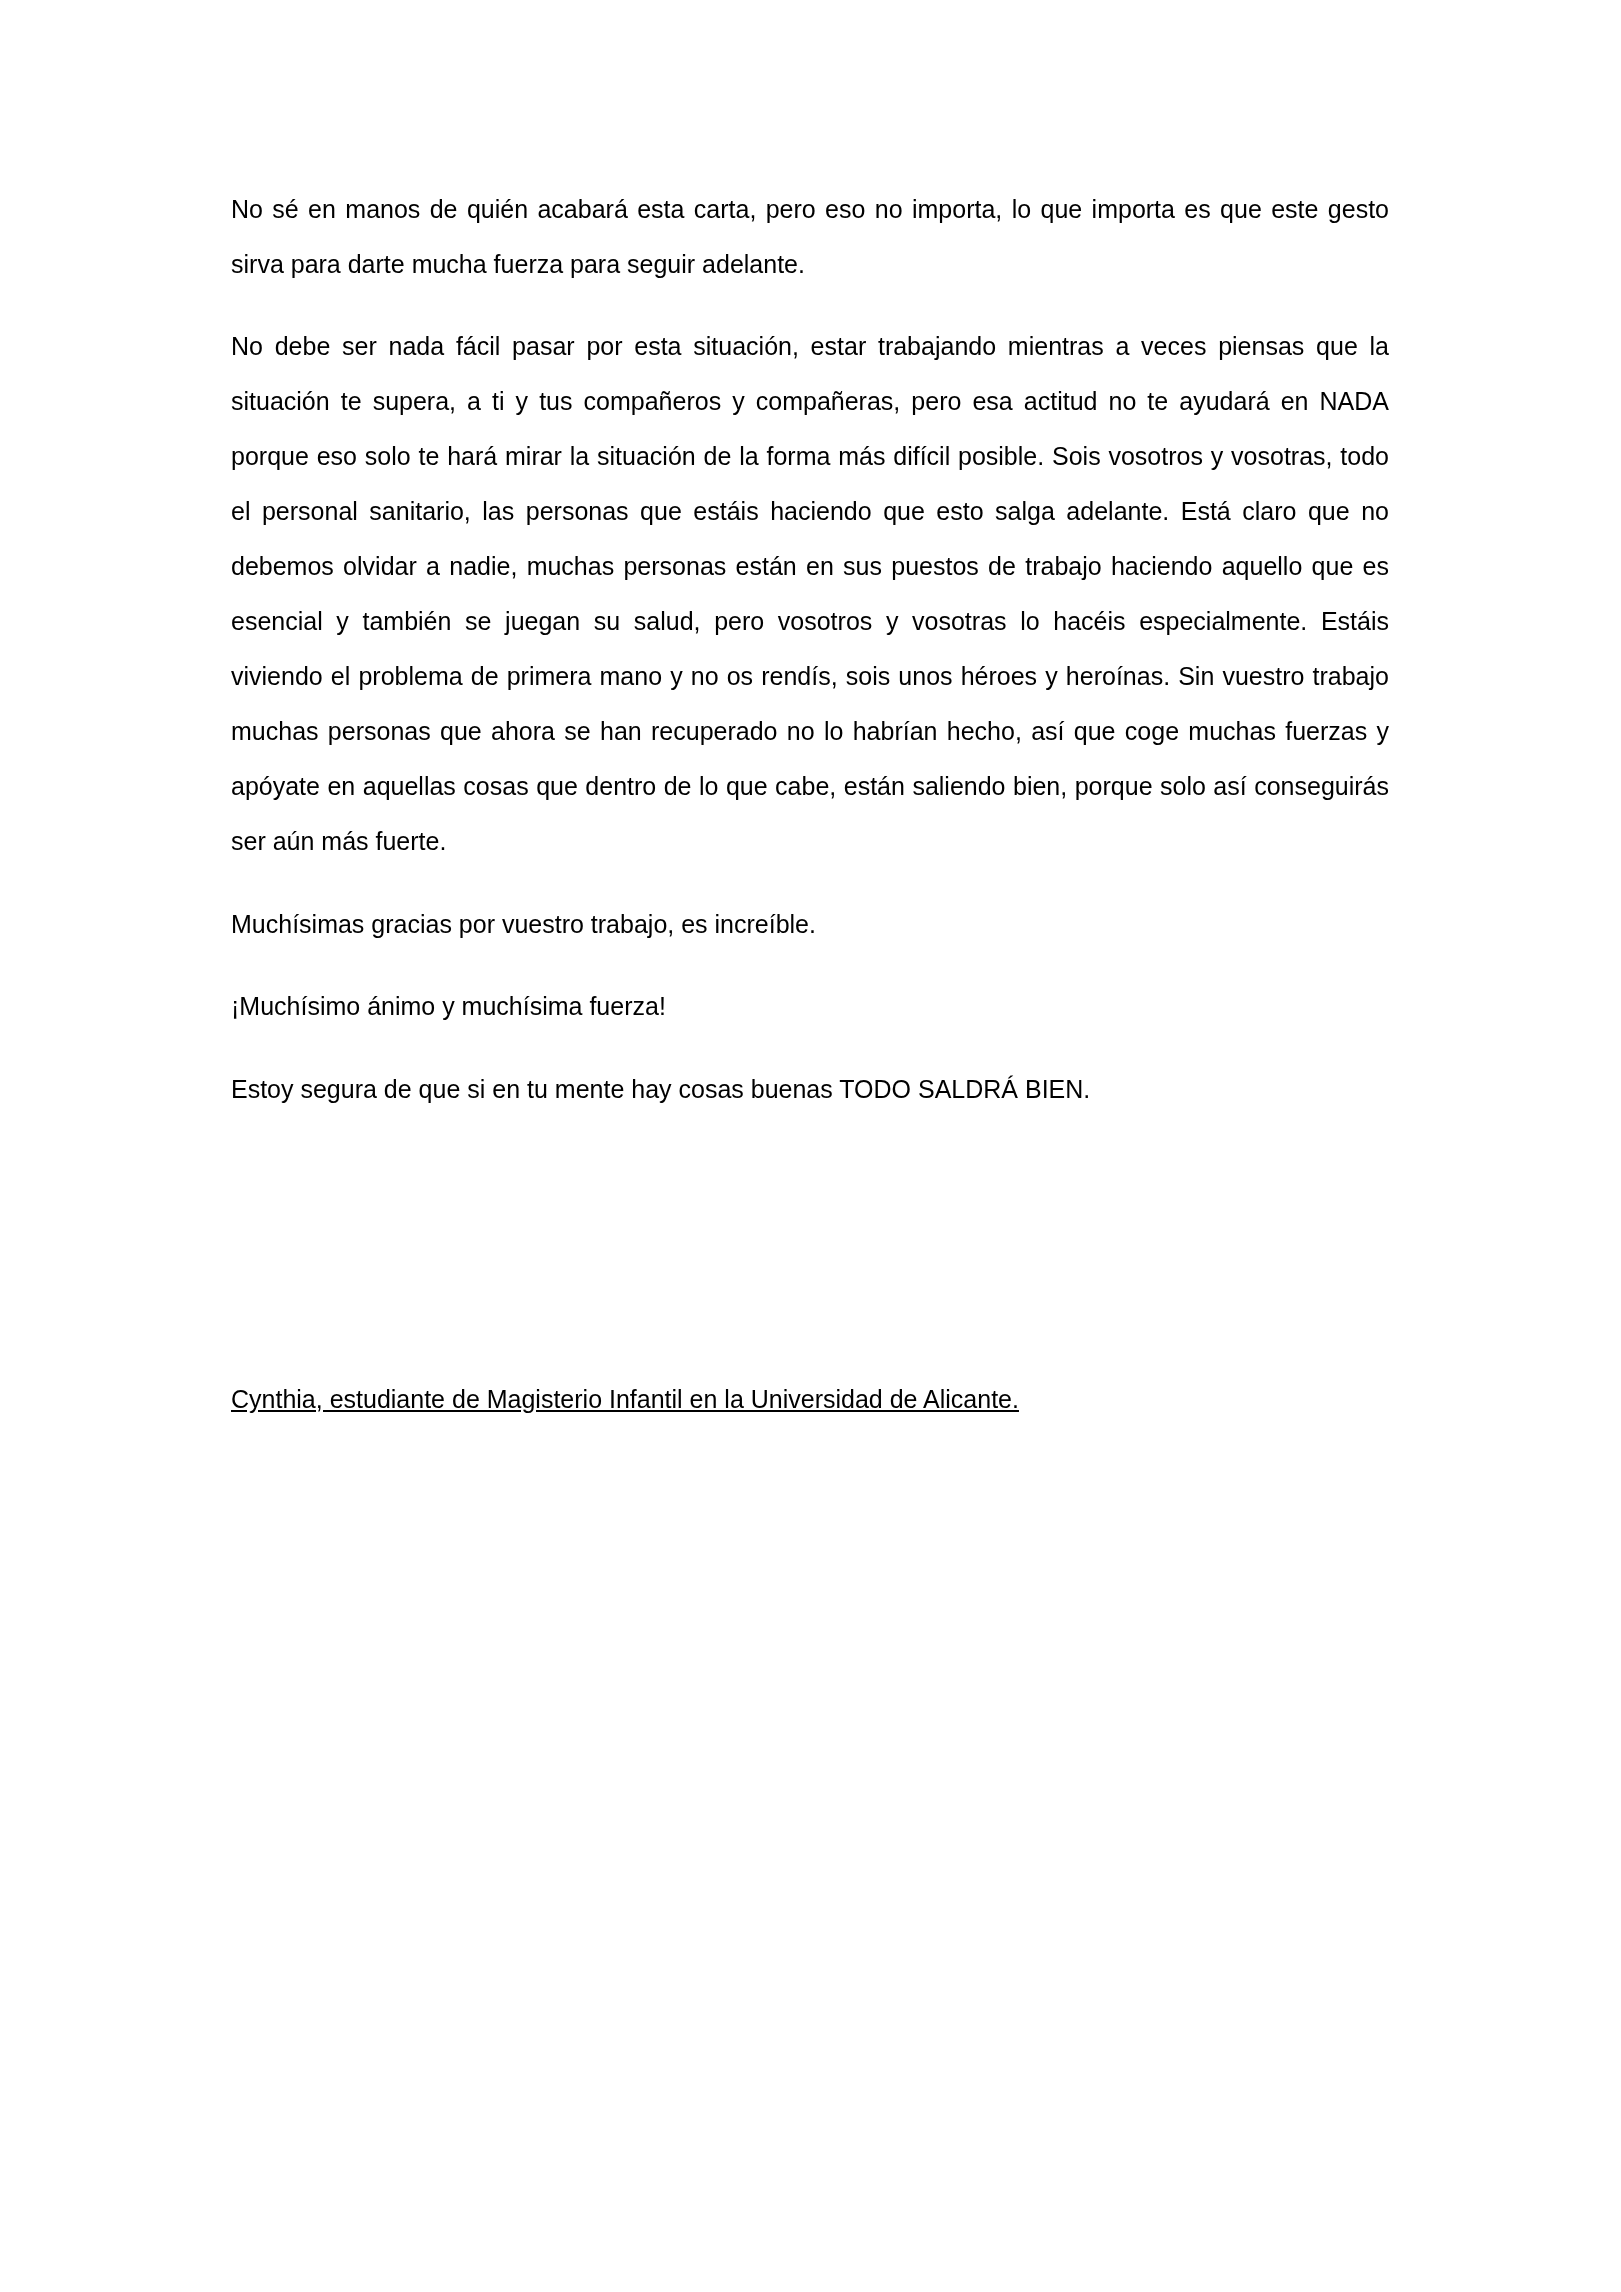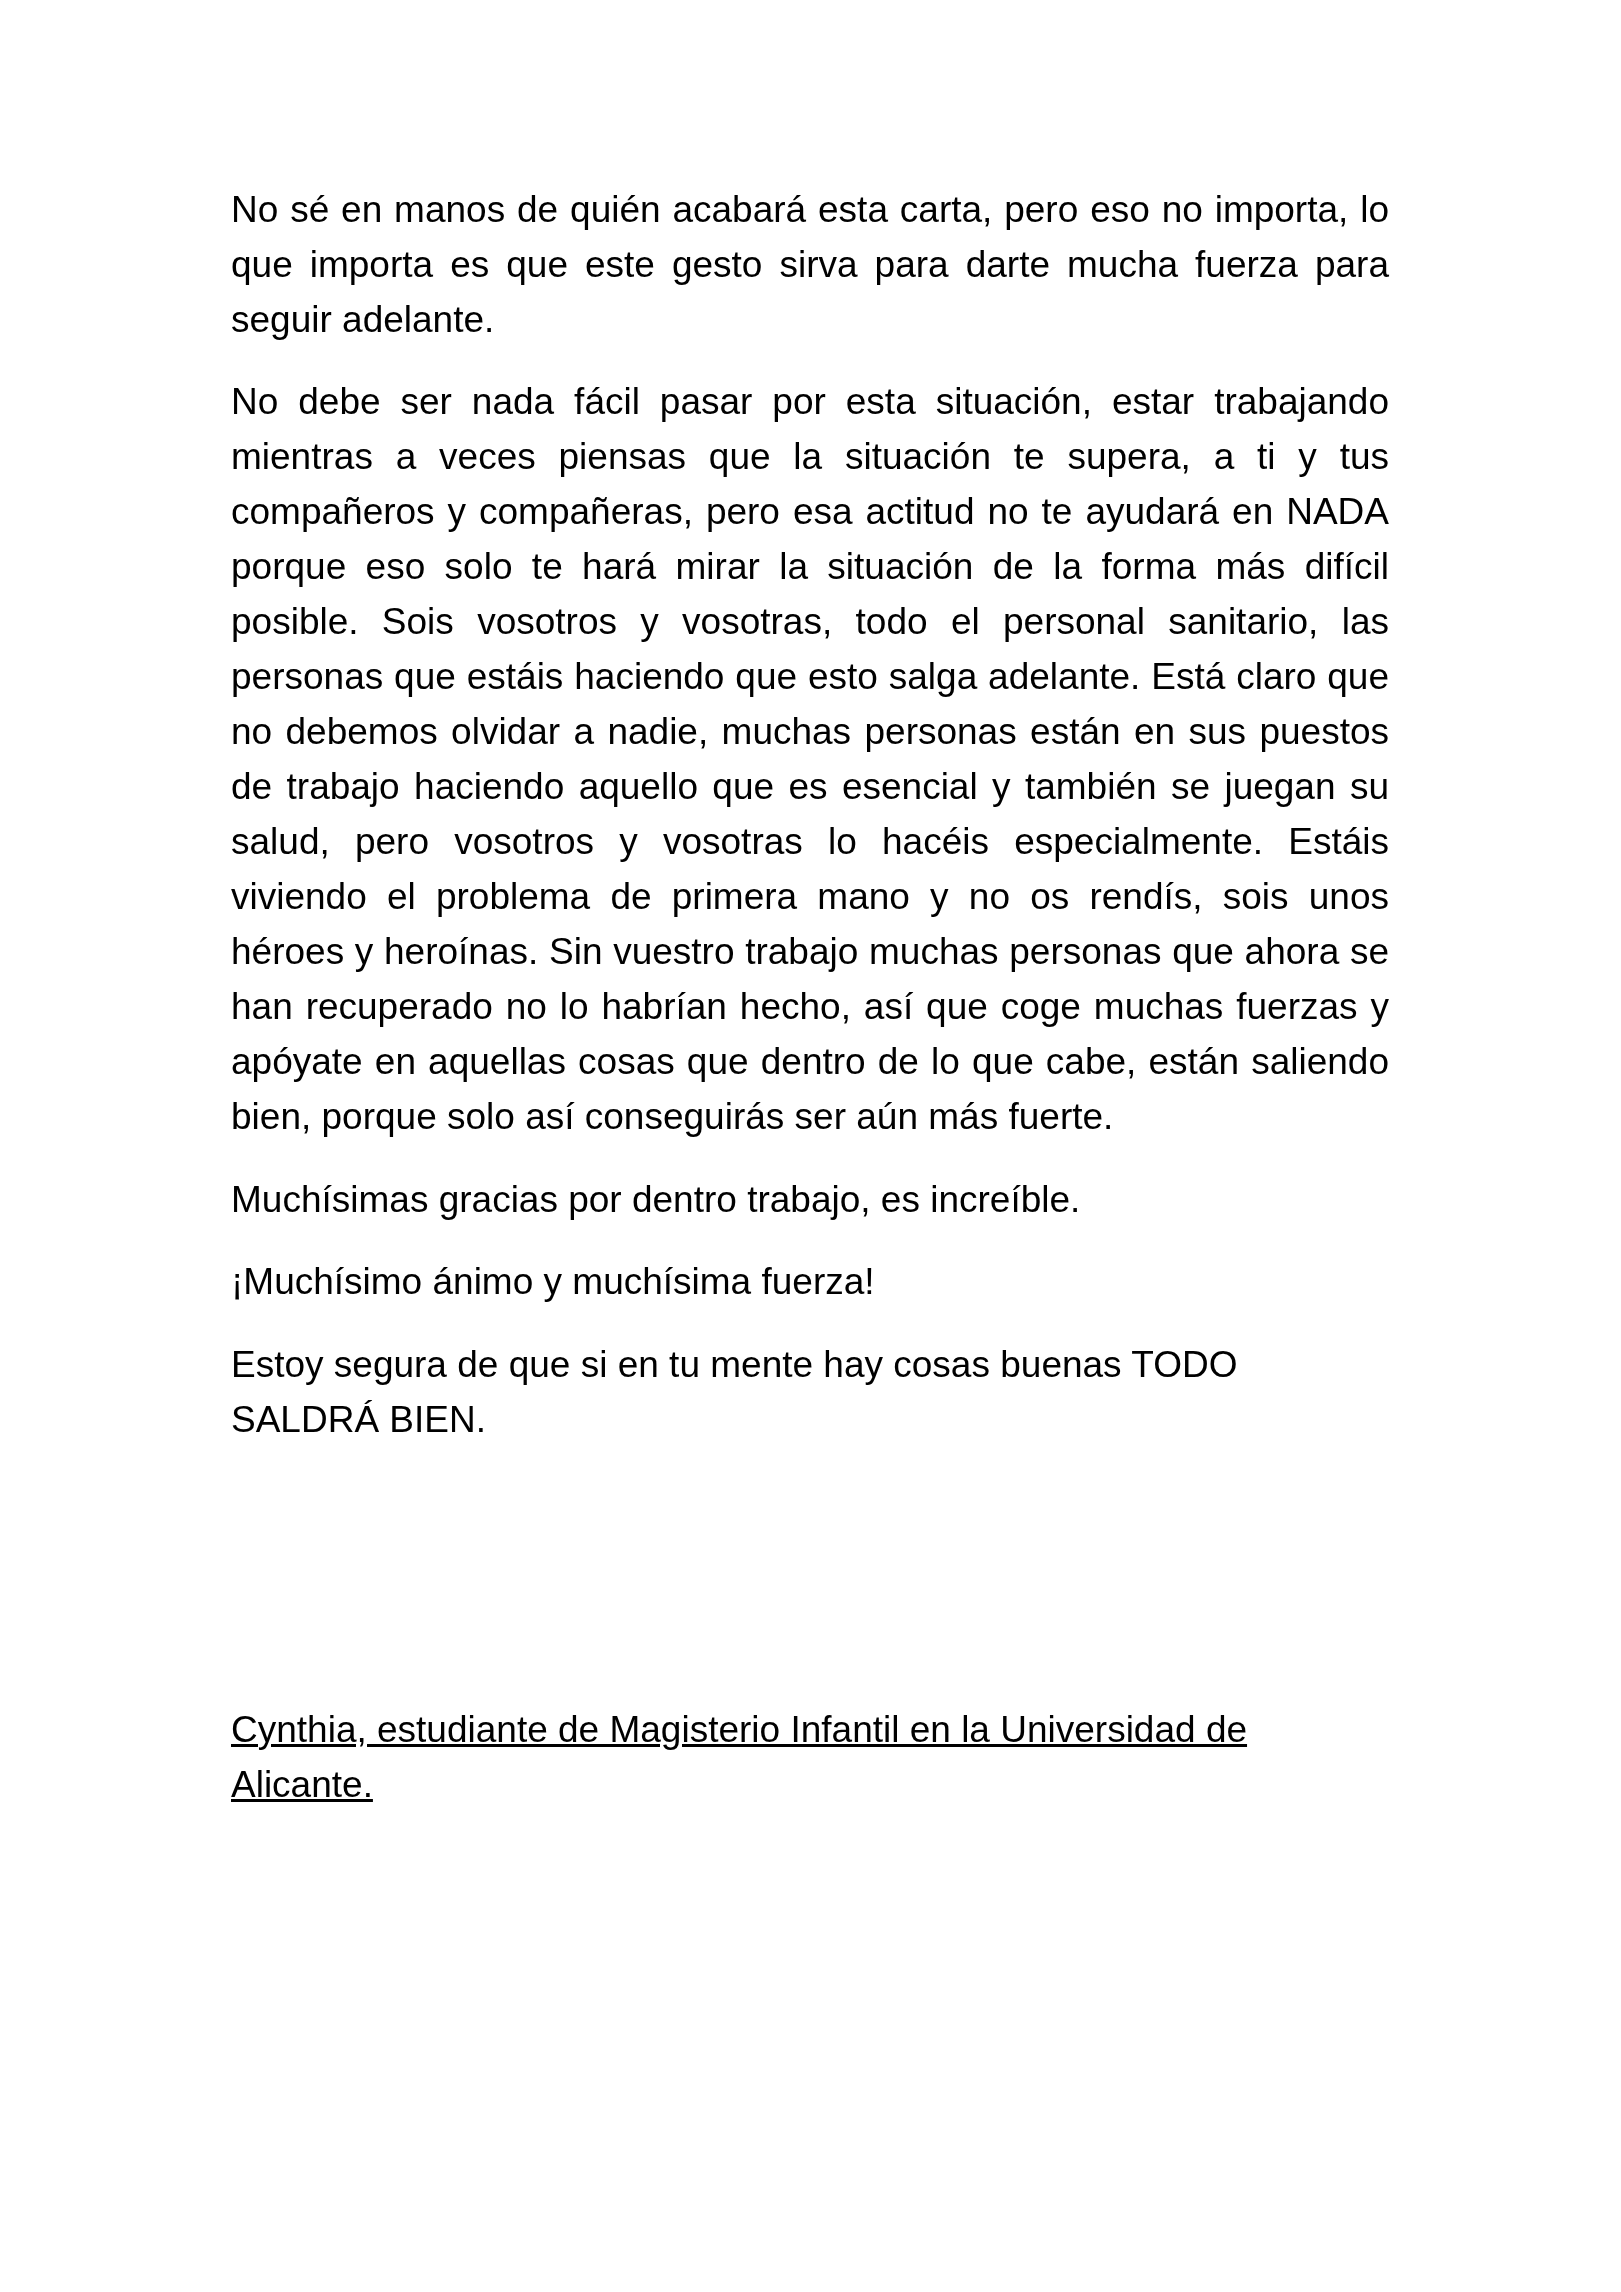--- a/index.html
+++ b/index.html
@@ -14,21 +14,21 @@
     background: #ffffff;
     box-sizing: border-box;
     overflow: hidden;
   }
   .content {
     position: absolute;
     left: 231px;
     top: 182px;
     width: 1158px;
     font-family: "Liberation Sans", "DejaVu Sans", sans-serif;
-    font-size: 37px;
+    font-size: 25px;
     line-height: 55px;
     color: #000000;
     letter-spacing: 0;
   }
   .content p {
     margin: 0 0 27.4px 0;
     text-align: justify;
     text-justify: inter-word;
     hyphens: none;
     -webkit-hyphens: none;
@@ -43,19 +43,19 @@
     text-decoration: underline;
   }
 </style>
 </head>
 <body>
 
 <div class="page">
   <div class="content">
     <p>No sé en manos de quién acabará esta carta, pero eso no importa, lo que importa es que este gesto sirva para darte mucha fuerza para seguir adelante.</p>
     <p>No debe ser nada fácil pasar por esta situación, estar trabajando mientras a veces piensas que la situación te supera, a ti y tus compañeros y compañeras, pero esa actitud no te ayudará en NADA porque eso solo te hará mirar la situación de la forma más difícil posible. Sois vosotros y vosotras, todo el personal sanitario, las personas que estáis haciendo que esto salga adelante. Está claro que no debemos olvidar a nadie, muchas personas están en sus puestos de trabajo haciendo aquello que es esencial y también se juegan su salud, pero vosotros y vosotras lo hacéis especialmente. Estáis viviendo el problema de primera mano y no os rendís, sois unos héroes y heroínas. Sin vuestro trabajo muchas personas que ahora se han recuperado no lo habrían hecho, así que coge muchas fuerzas y apóyate en aquellas cosas que dentro de lo que cabe, están saliendo bien, porque solo así conseguirás ser aún más fuerte.</p>
-    <p class="short">Muchísimas gracias por dentro trabajo, es increíble.</p>
+    <p class="short">Muchísimas gracias por vuestro trabajo, es increíble.</p>
     <p class="short">¡Muchísimo ánimo y muchísima fuerza!</p>
     <p class="short">Estoy segura de que si en tu mente hay cosas buenas TODO SALDRÁ BIEN.</p>
     <p class="short signature">Cynthia, estudiante de Magisterio Infantil en la Universidad de Alicante.</p>
   </div>
 </div>
 
 
 </body></html>

